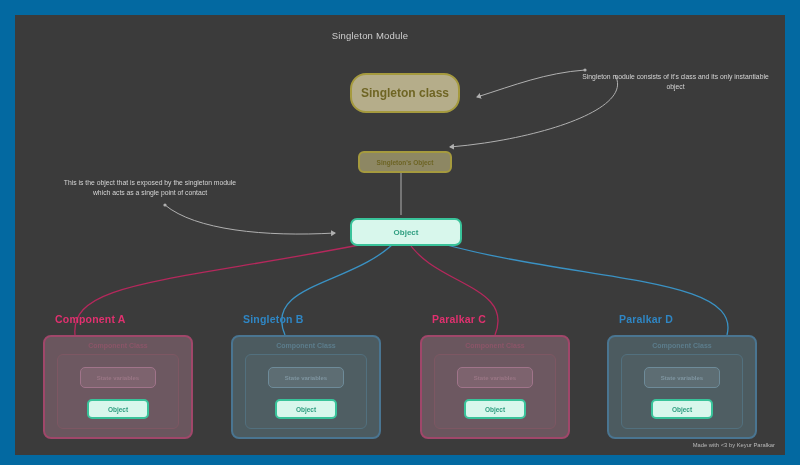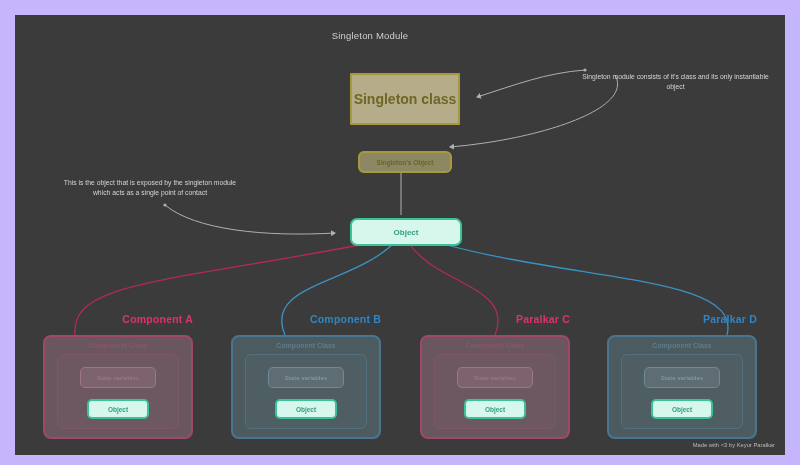--- a/index.html
+++ b/index.html
@@ -5,21 +5,21 @@
   html, body {
     margin: 0;
     padding: 0;
     background: #ffffff;
     font-family: "Liberation Sans", sans-serif;
   }
   #page {
     position: relative;
     width: 800px;
     height: 465px;
-    background: #c4b5fd;
+    background: #0369a1;
     overflow: hidden;
   }
   #canvas {
     position: absolute;
     left: 15px;
     top: 15px;
     width: 770px;
     height: 440px;
     background: #3b3b3b;
     overflow: hidden;
@@ -50,26 +50,26 @@
     color: #cfcfcf;
     text-align: center;
     letter-spacing: .2px;
   }
 
   
   #singleton-class {
     left: 335px;
     top: 58px;
     width: 110px;
-    height: 52px;
+    height: 40px;
     border: 2px solid #a59a3e;
-    border-radius: 1px;
+    border-radius: 16px;
     background: #b5ad8a;
     color: #6f6524;
-    font-size: 14px;
+    font-size: 12px;
     font-weight: 600;
   }
   
   #singleton-object {
     left: 343px;
     top: 136px;
     width: 94px;
     height: 22px;
     border: 2px solid #a59a3e;
     border-radius: 6px;
@@ -100,24 +100,24 @@
     color: #d5d5d5;
     text-align: center;
   }
   #annotation-right { left: 558px; top: 57px; width: 205px; }
   #annotation-left  { left: 40px;  top: 163px; width: 190px; }
 
   
   .component-group { position: absolute; }
   .component-label {
     position: absolute;
-    left: 0;
+    left: 12px;
     top: 0;
     width: 100%;
-    text-align: right;
+    text-align: left;
     font-size: 10.5px;
     font-weight: 700;
     letter-spacing: .2px;
   }
   .component-outer {
     position: absolute;
     left: 0;
     top: 22px;
     width: 100%;
     height: 104px;
@@ -259,21 +259,21 @@
       <div class="component-outer">
         <div class="component-inner-label">Component Class</div>
         <div class="component-inner-frame">
           <div class="state-box">State variables</div>
           <div class="object-box">Object</div>
         </div>
       </div>
     </div>
 
     <div class="component-group theme-blue" style="left:216px; top:298px; width:150px;">
-      <div class="component-label">Component B</div>
+      <div class="component-label">Singleton B</div>
       <div class="component-outer">
         <div class="component-inner-label">Component Class</div>
         <div class="component-inner-frame">
           <div class="state-box">State variables</div>
           <div class="object-box">Object</div>
         </div>
       </div>
     </div>
 
     <div class="component-group theme-pink" style="left:405px; top:298px; width:150px;">

